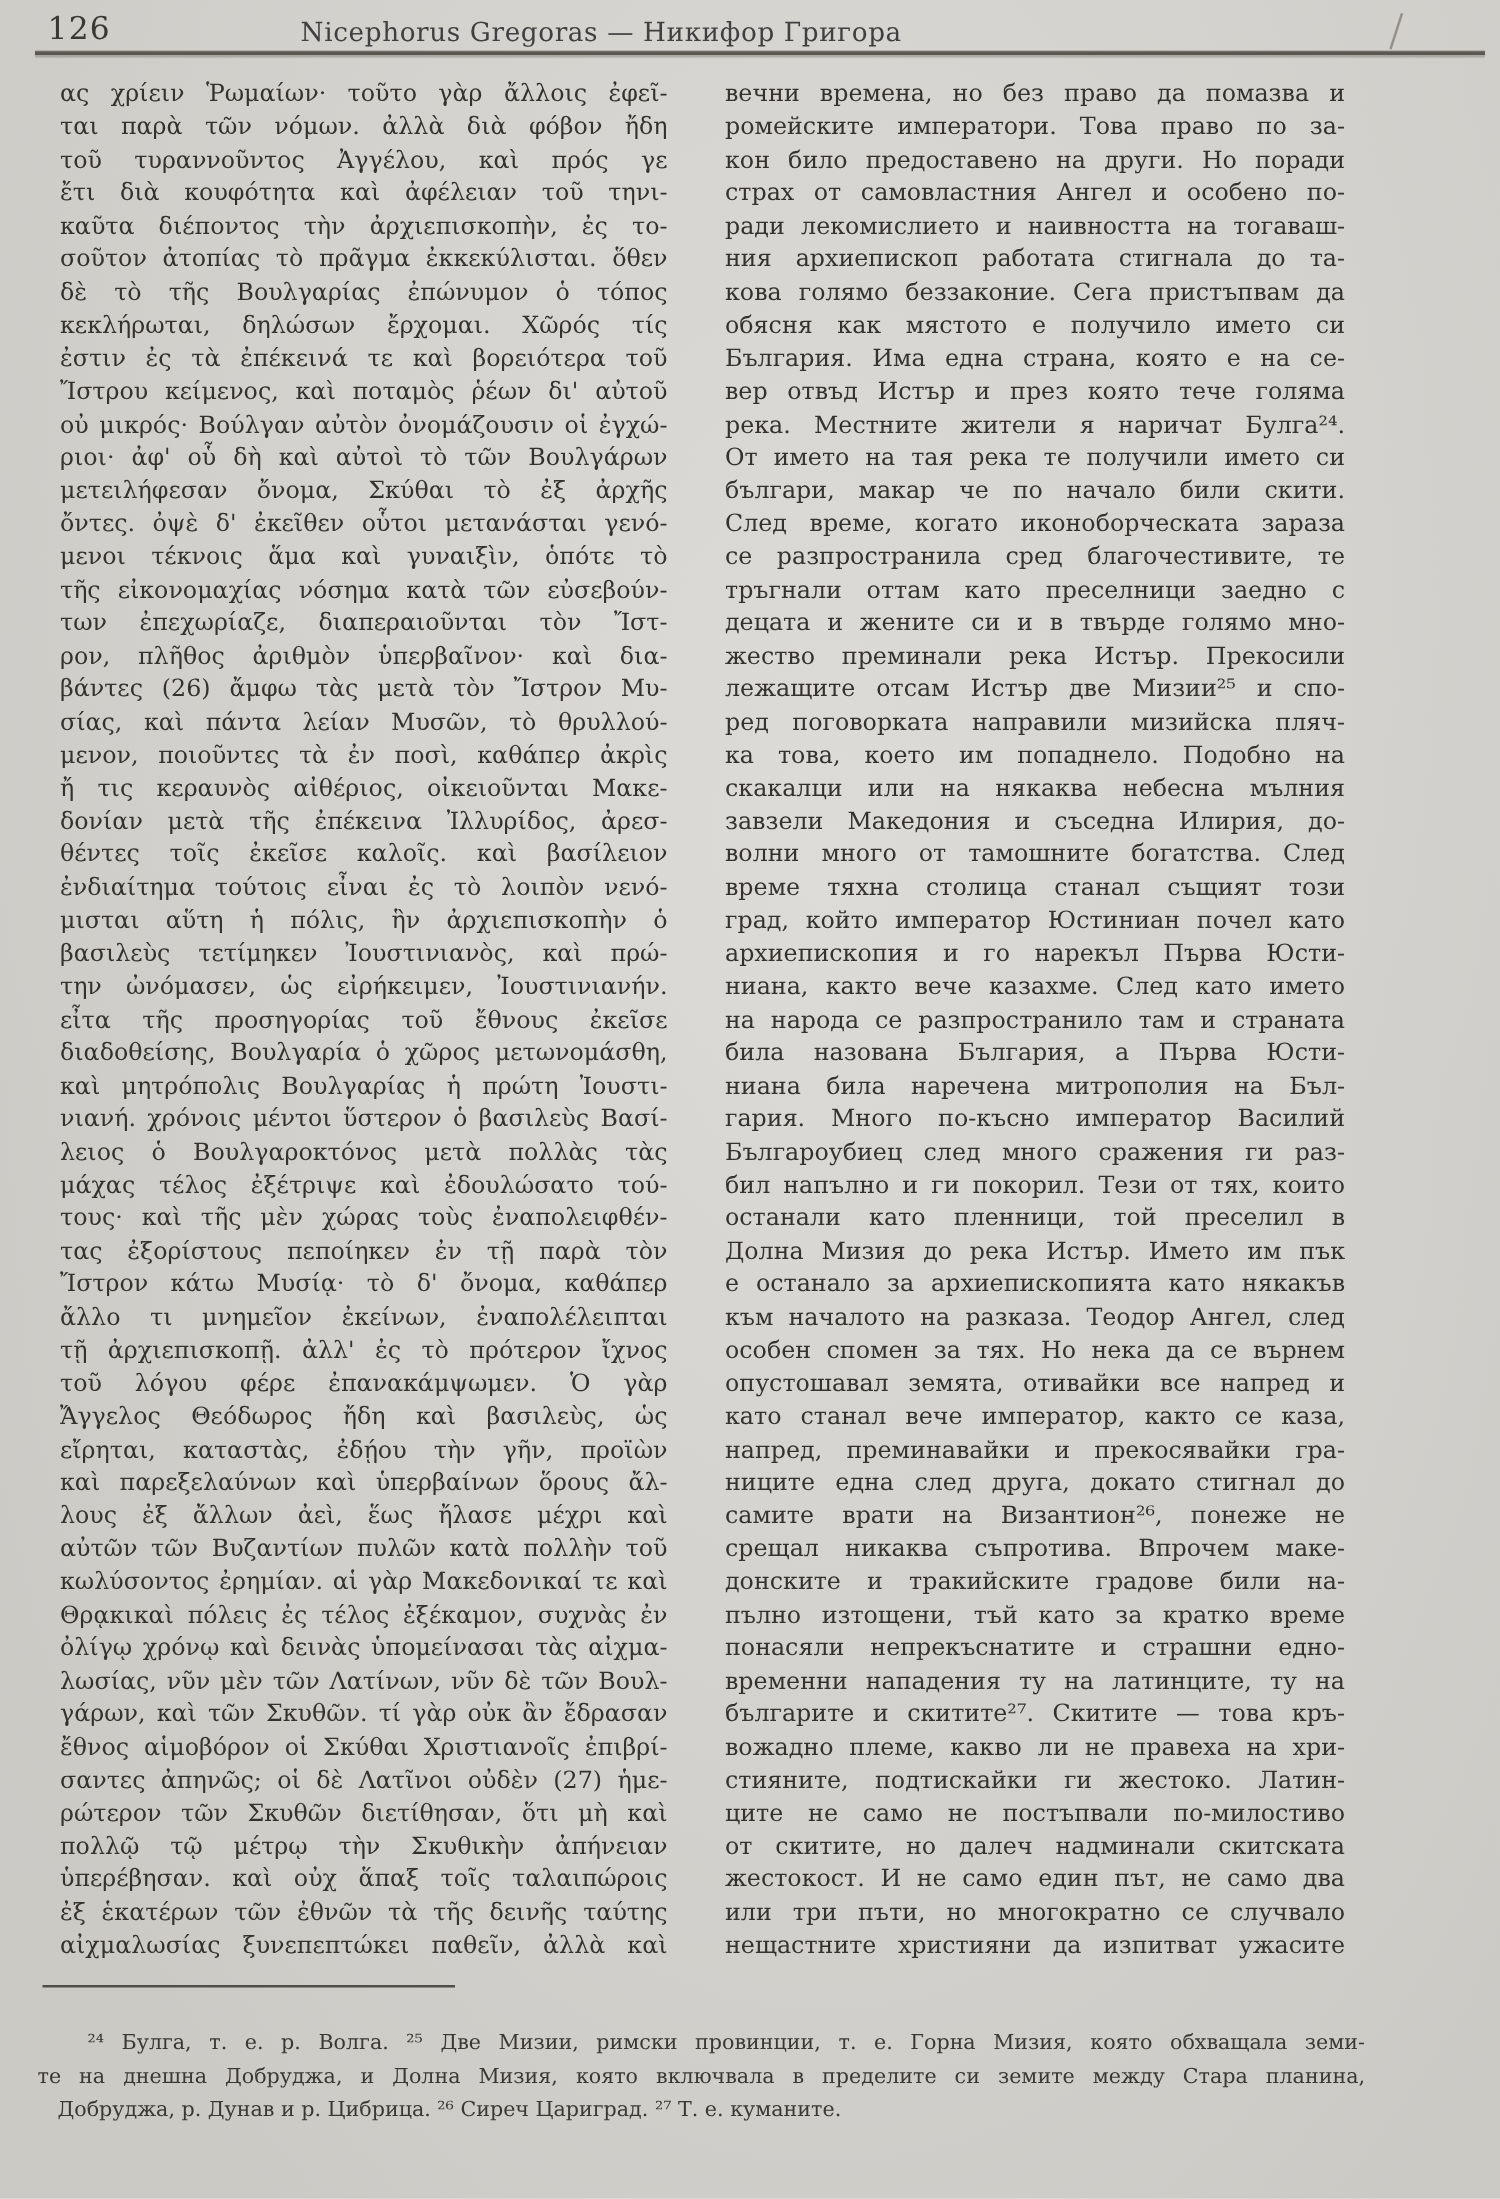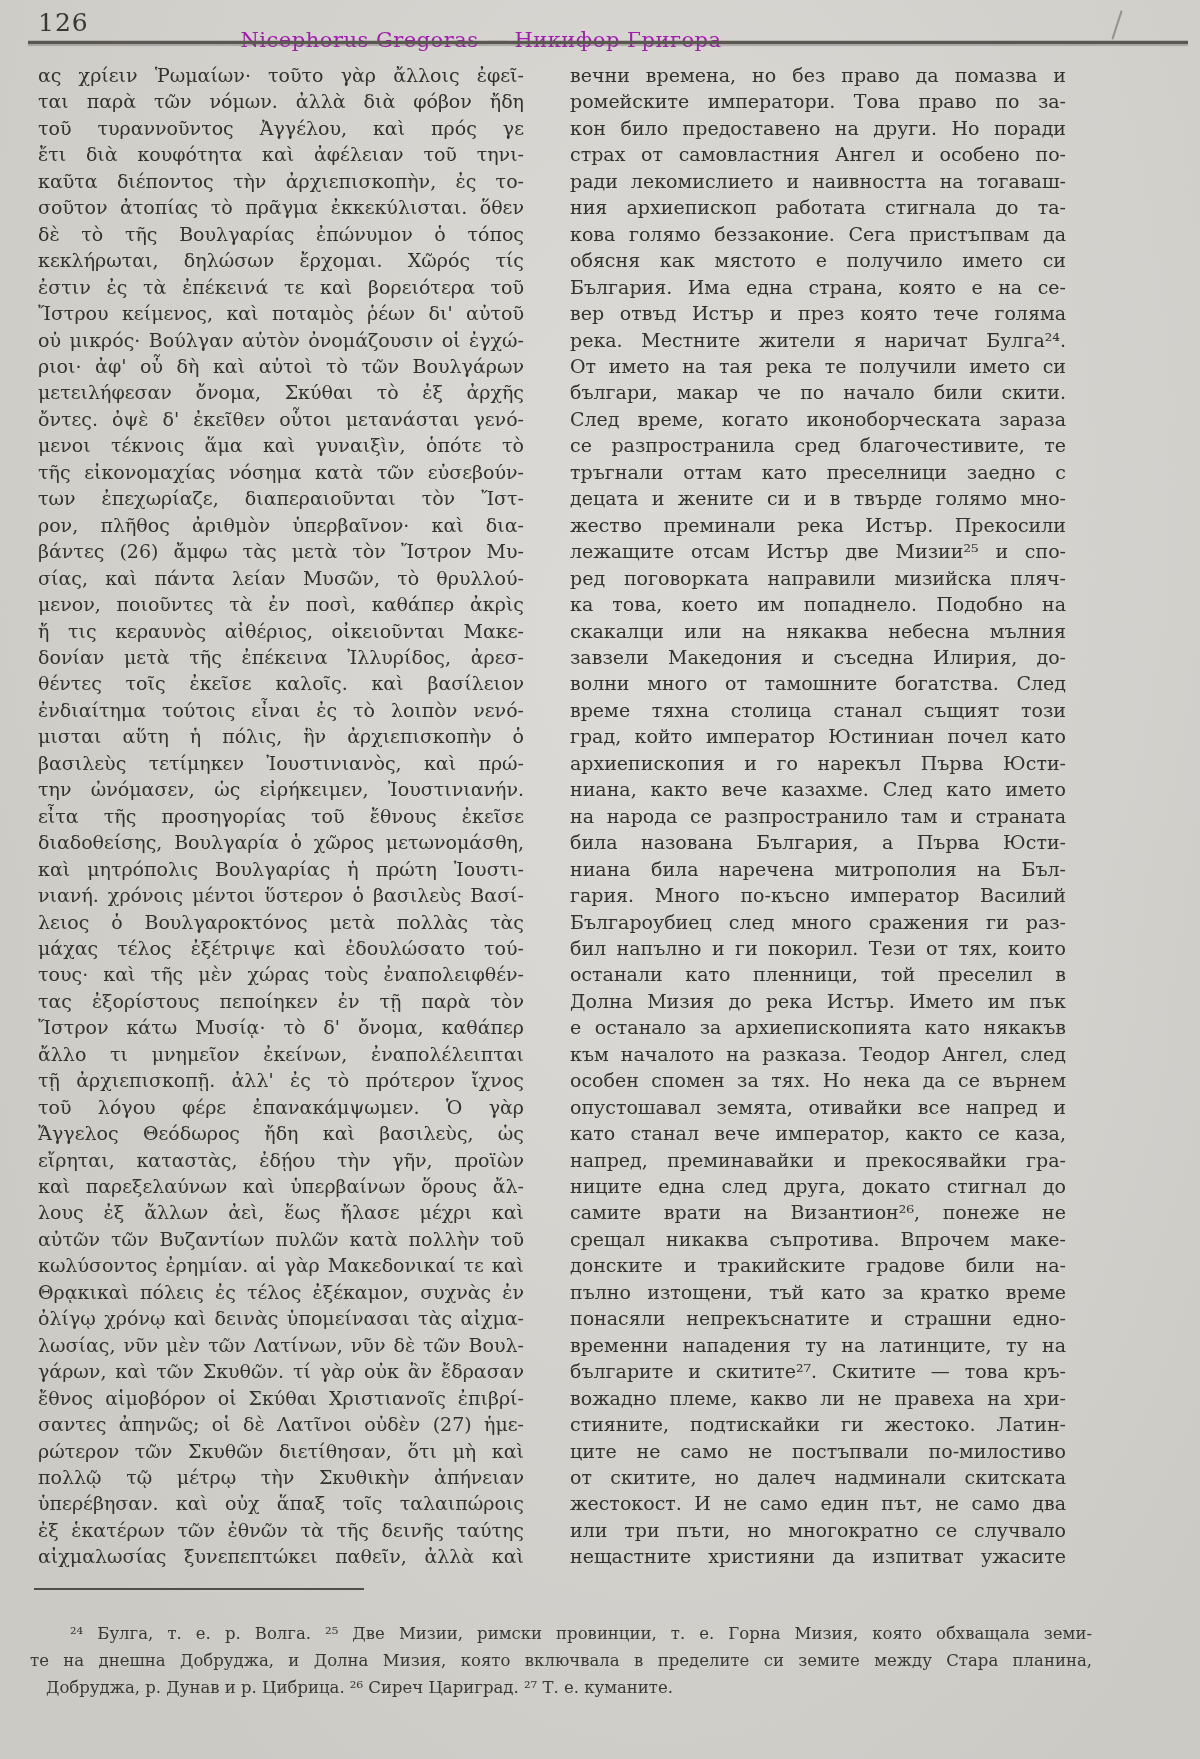--- a/index.html
+++ b/index.html
@@ -12,34 +12,34 @@
     font-family: "DejaVu Serif", serif;
     color: #34322d;
     overflow: hidden;
   }
   .page-header { position: absolute; top: 6px; left: 0; width: 962px; height: 34px; }
   .page-number {
     position: absolute; left: 38px; top: 2px;
     font-size: 25px; letter-spacing: 1px; color: #3a3833;
   }
   .running-title {
-    position: absolute; left: 40px; right: 40px; top: 22px;
-    text-align: center; font-size: 21px; color: #a21caf; letter-spacing: 0.5px;
+    position: absolute; left: 40px; right: 40px; top: 8px;
+    text-align: center; font-size: 21px; color: #404040; letter-spacing: 0.5px;
   }
   .header-rule {
     position: absolute; top: 41px; left: 28px; width: 1160px; height: 3px;
     background: #5a5851;
     box-shadow: 0 2px 1px rgba(90,88,81,0.35), 0 -1px 0 rgba(90,88,81,0.25);
   }
   .scratch {
     position: absolute; top: 10px; left: 1116px; width: 2px; height: 30px;
     background: #6a6861; transform: rotate(18deg); opacity: 0.6;
   }
   .columns {
-    position: absolute; top: 62px; left: 38px;
+    position: absolute; top: 62px; left: 48px;
     display: flex; gap: 46px;
   }
   .col { font-size: 19px; line-height: 26.45px; color: #34322d; }
   .col-greek { width: 486px; }
   .col-bulgarian { width: 496px; }
   .line { text-align: justify; text-align-last: justify; white-space: normal; }
   .footnote-rule {
     position: absolute; top: 1588px; left: 34px; width: 330px; height: 2px;
     background: #504e48;
   }

